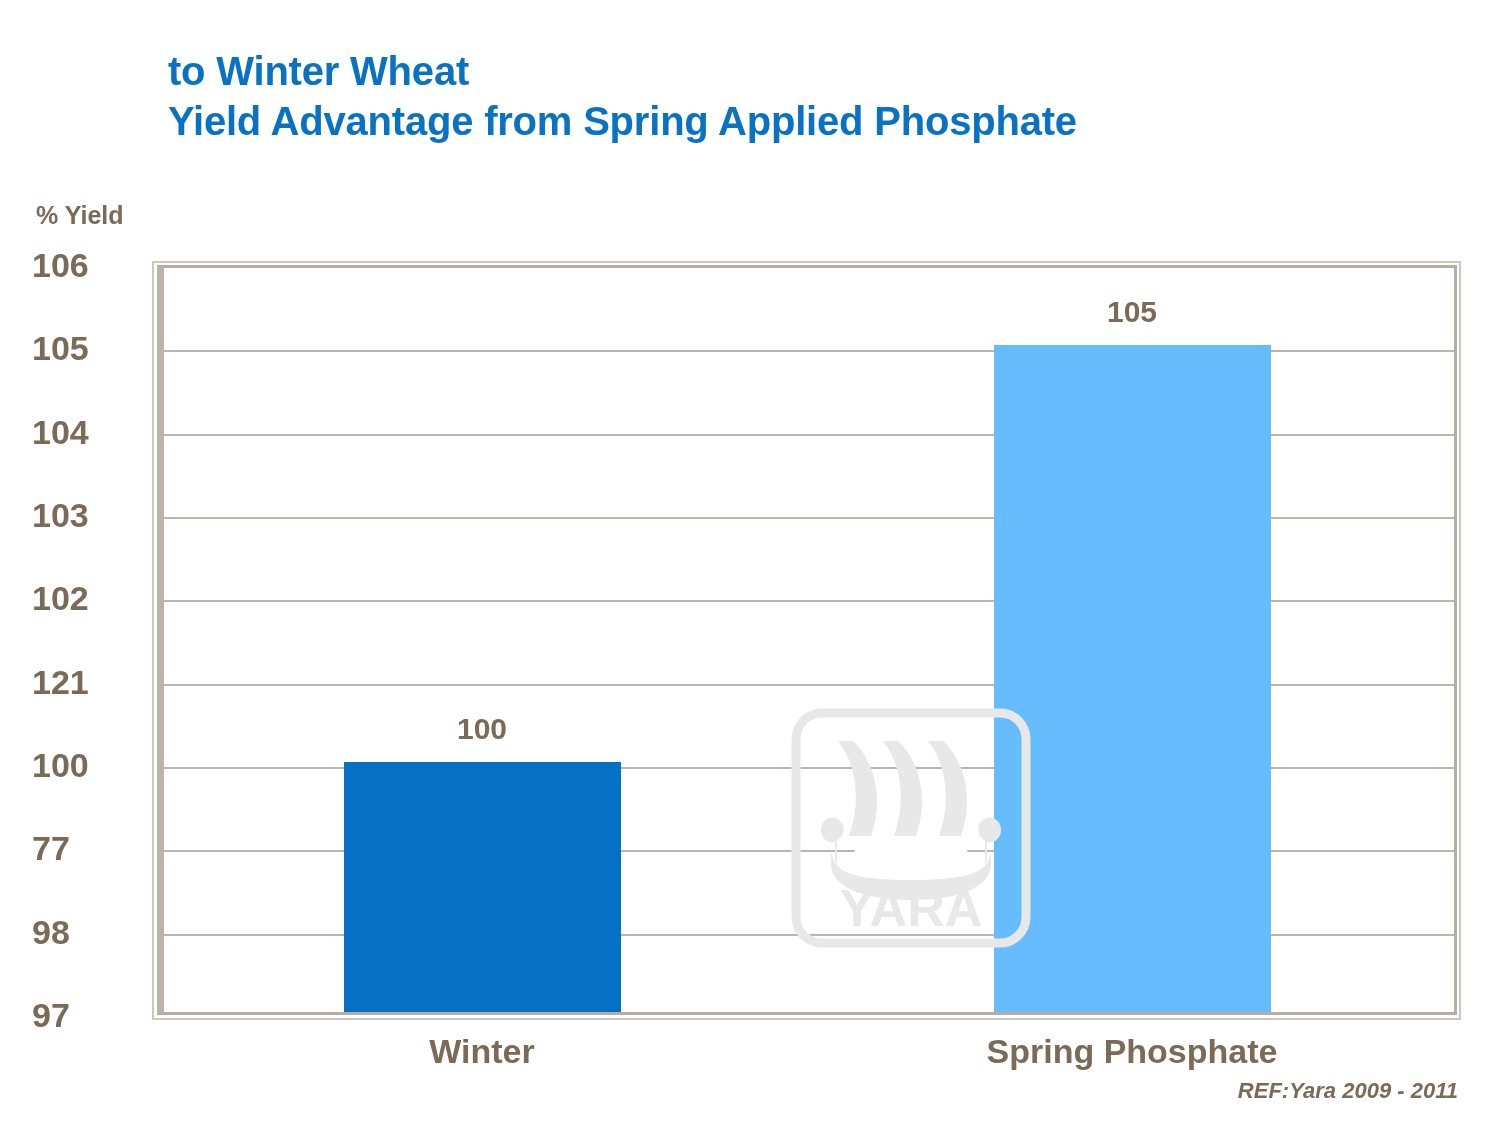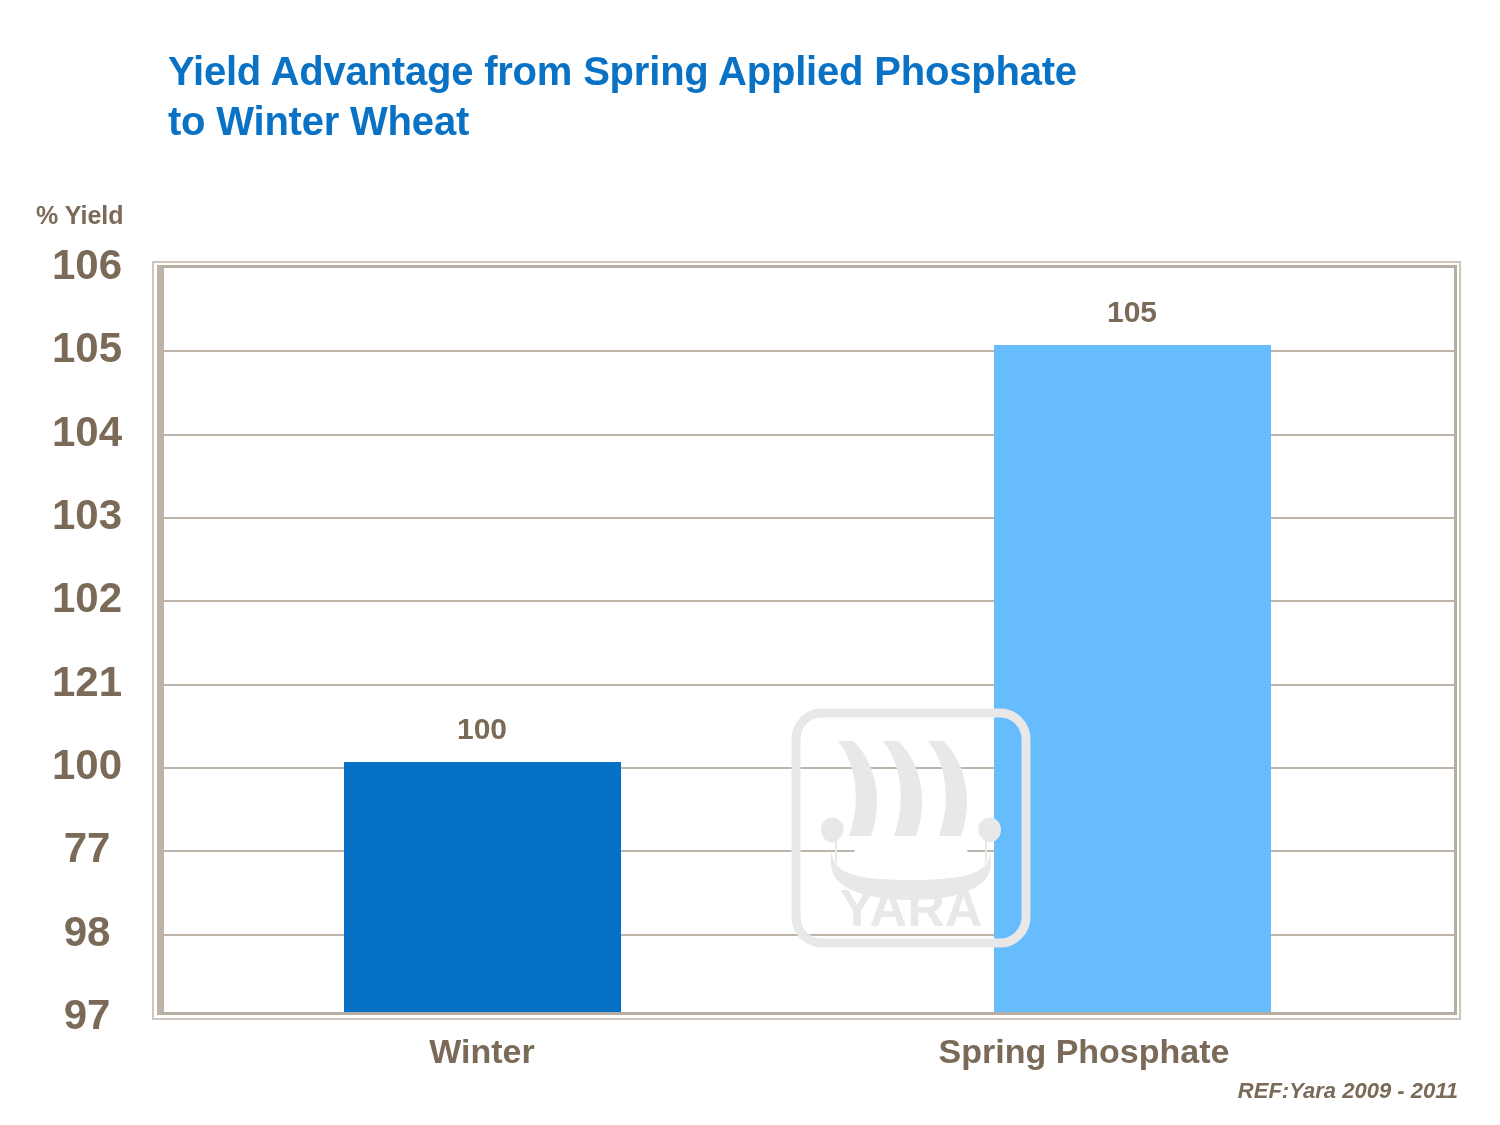--- a/index.html
+++ b/index.html
@@ -73,23 +73,23 @@
     right: 0;
     height: 0;
     border-top: 2px solid #BDB4AA;
   }
 
   
   .y-tick {
     position: absolute;
     right: 1358px;   
     width: 110px;
-    text-align: center;
-    color: #7A6A57;
-    font-size: 42px;
+    text-align: left;
+    color: #7A6A57;
+    font-size: 34px;
     font-weight: bold;
     transform: translateY(-50%);
   }
 
   
   .bar {
     position: absolute;
     bottom: 0;
   }
   .bar-label {
@@ -131,22 +131,22 @@
     top: 440px;
     width: 240px;
     height: 240px;
     pointer-events: none;
   }
 </style>
 </head>
 <body>
 
 <div id="chart-title">
+  <span class="tline">to Winter Wheat</span>
   <span class="tline">Yield Advantage from Spring Applied Phosphate</span>
-  <span class="tline">to Winter Wheat</span>
 </div>
 
 <div id="y-axis-title">% Yield</div>
 
 <div id="y-ticks">
     <div class="y-tick" style="top: 1015px;">97</div>
     <div class="y-tick" style="top: 931.667px;">98</div>
     <div class="y-tick" style="top: 848.333px;">77</div>
     <div class="y-tick" style="top: 765px;">100</div>
     <div class="y-tick" style="top: 681.667px;">121</div>
@@ -208,16 +208,16 @@
   </svg>
 </div>
 
 <div id="bar-labels">
     <div class="bar-label" style="left: 482px; top: 712px;">100</div>
     <div class="bar-label" style="left: 1132px; top: 295.333px;">105</div>
   </div>
 
 <div id="x-cats">
     <div class="x-cat" style="left: 482px; top: 1032px;">Winter</div>
-    <div class="x-cat" style="left: 1084px; top: 1032px;">Spring Phosphate</div>
+    <div class="x-cat" style="left: 1132px; top: 1032px;">Spring Phosphate</div>
   </div>
 
 <div id="ref-note">REF:Yara 2009 - 2011</div>
 
 </body></html>

